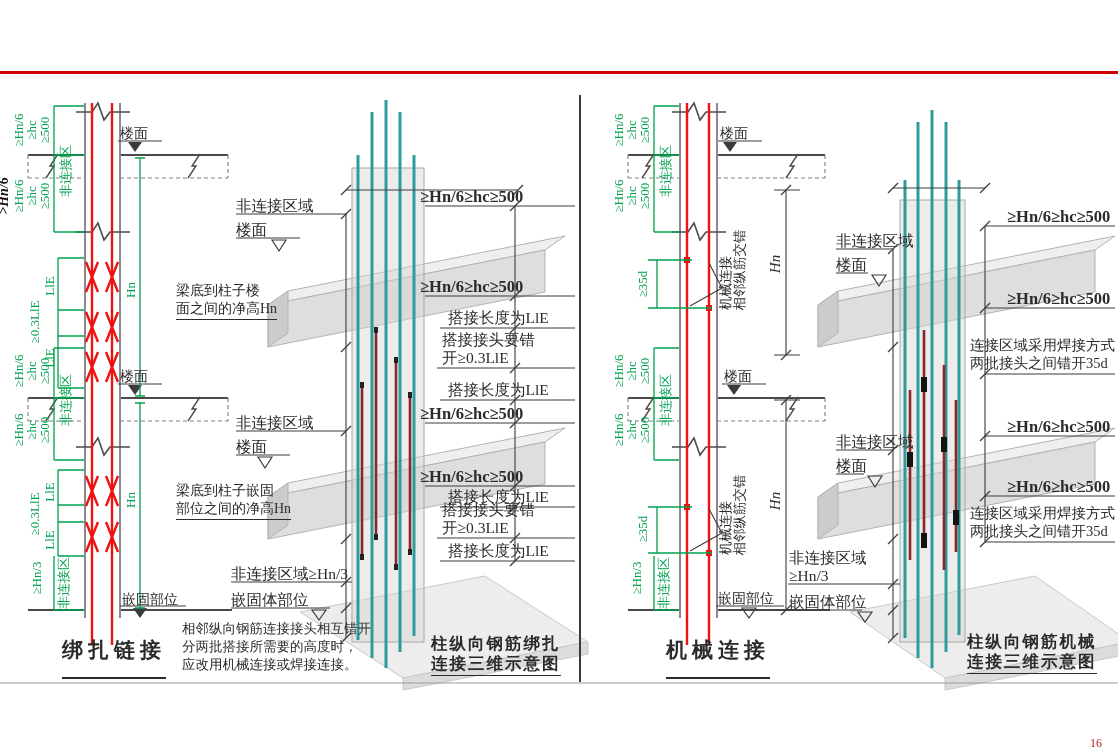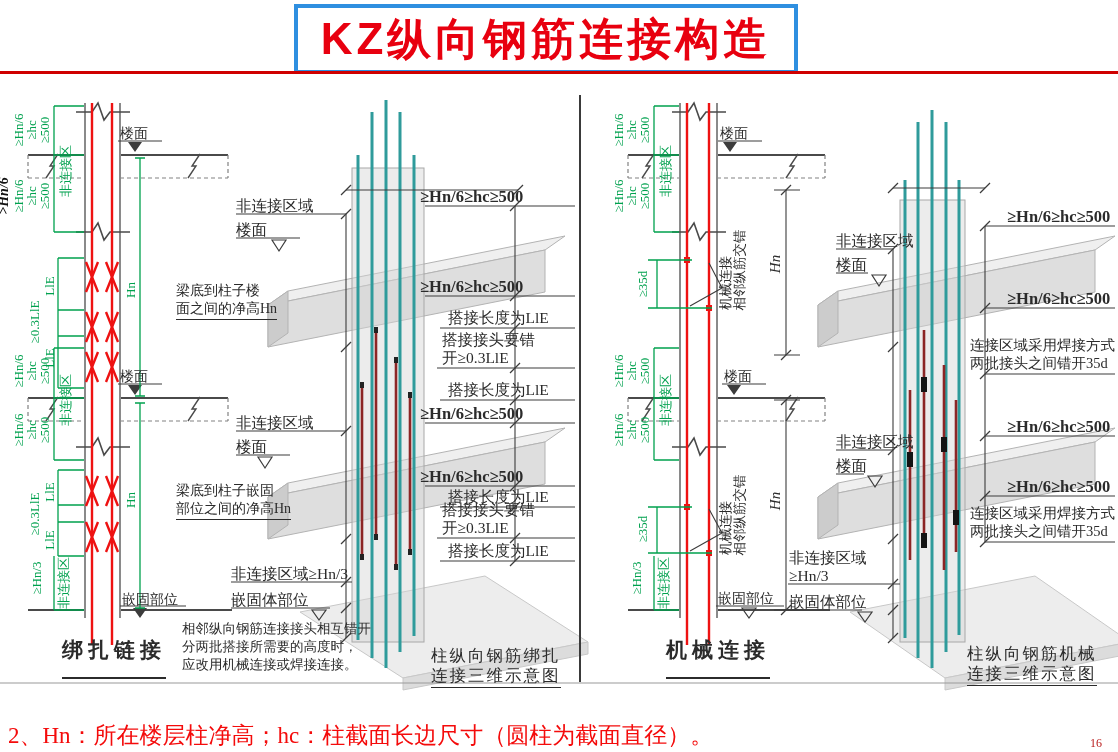--- a/index.html
+++ b/index.html
@@ -14,33 +14,30 @@
   .g{color:#00a14e;font-size:13px;}
   .rot{transform:translate(-50%,-50%) rotate(-90deg);}
   .k{color:#111;font-weight:bold;font-style:italic;font-size:14px;}
   .b{font-size:16.5px;font-weight:bold;}
   .m{font-size:15.5px;}
   .s{font-size:13.5px;}
   .w{font-size:14.5px;}
   .it{font-style:italic;font-size:15px;}
   .u{border-bottom:1.5px solid #2b2b2b;padding-bottom:1px;}
   .cap{font-size:21px;font-weight:bold;letter-spacing:5px;border-bottom:2px solid #2b2b2b;padding-bottom:14px;}
-  .c3{font-size:16.5px;font-weight:normal;letter-spacing:2px;margin-top:12px;}
+  .c3{font-size:16.5px;font-weight:bold;letter-spacing:2px;}
   .note{position:absolute;left:8px;color:#f40b0b;font-size:23px;white-space:nowrap;z-index:3;}
   .pg{position:absolute;left:1090px;top:736px;color:#b91c1c;font-size:12px;z-index:3;}
   svg{position:absolute;left:0;top:0;z-index:1;}
 </style>
 </head>
 <body>
 
 <div id="stage">
 
-<div class="title-box">
-  <span>KZ纵向钢筋连接构造</span>
-</div>
 <div class="red-rule"></div>
 
 <svg width="1118" height="752" viewBox="0 0 1118 752">
 <defs>
         <path id="tk" d="M-5,5 L5,-5"></path>
       </defs>
 
 <g>
   <path d="M28,155H85 M120,155H228 M28,398H85 M120,398H228 M28,610H85 M120,610H232" stroke="#4a4a4a" stroke-width="1.8" fill="none"></path>
   <path d="M28,178H85 M120,178H228 M28,421H85 M120,421H228 M28,155V178 M228,155V178 M28,398V421 M228,398V421" stroke="#828282" stroke-width="1.2" fill="none" stroke-dasharray="4 3"></path>
@@ -300,16 +297,15 @@
 <span class="lb w" style="left:970px;top:355px">两批接头之间错开35d</span>
 <span class="lb b" style="left:1007px;top:417px">≥Hn/6≥hc≥500</span>
 <span class="lb b" style="left:1007px;top:477px">≥Hn/6≥hc≥500</span>
 <span class="lb w" style="left:970px;top:505px">连接区域采用焊接方式</span>
 <span class="lb w" style="left:970px;top:523px">两批接头之间错开35d</span>
 <span class="lb it rot" style="left:775px;top:264px">Hn</span>
 <span class="lb it rot" style="left:775px;top:501px">Hn</span>
 <span class="lb c3" style="left:967px;top:632px">柱纵向钢筋机械</span>
 <span class="lb c3 u" style="left:967px;top:652px">连接三维示意图</span>
 
-<div class="note" style="top:720px">2、Hn：所在楼层柱净高；hc：柱截面长边尺寸（圆柱为截面直径）。</div>
 <div class="pg">16</div>
 
 </div>
 
 </body></html>

